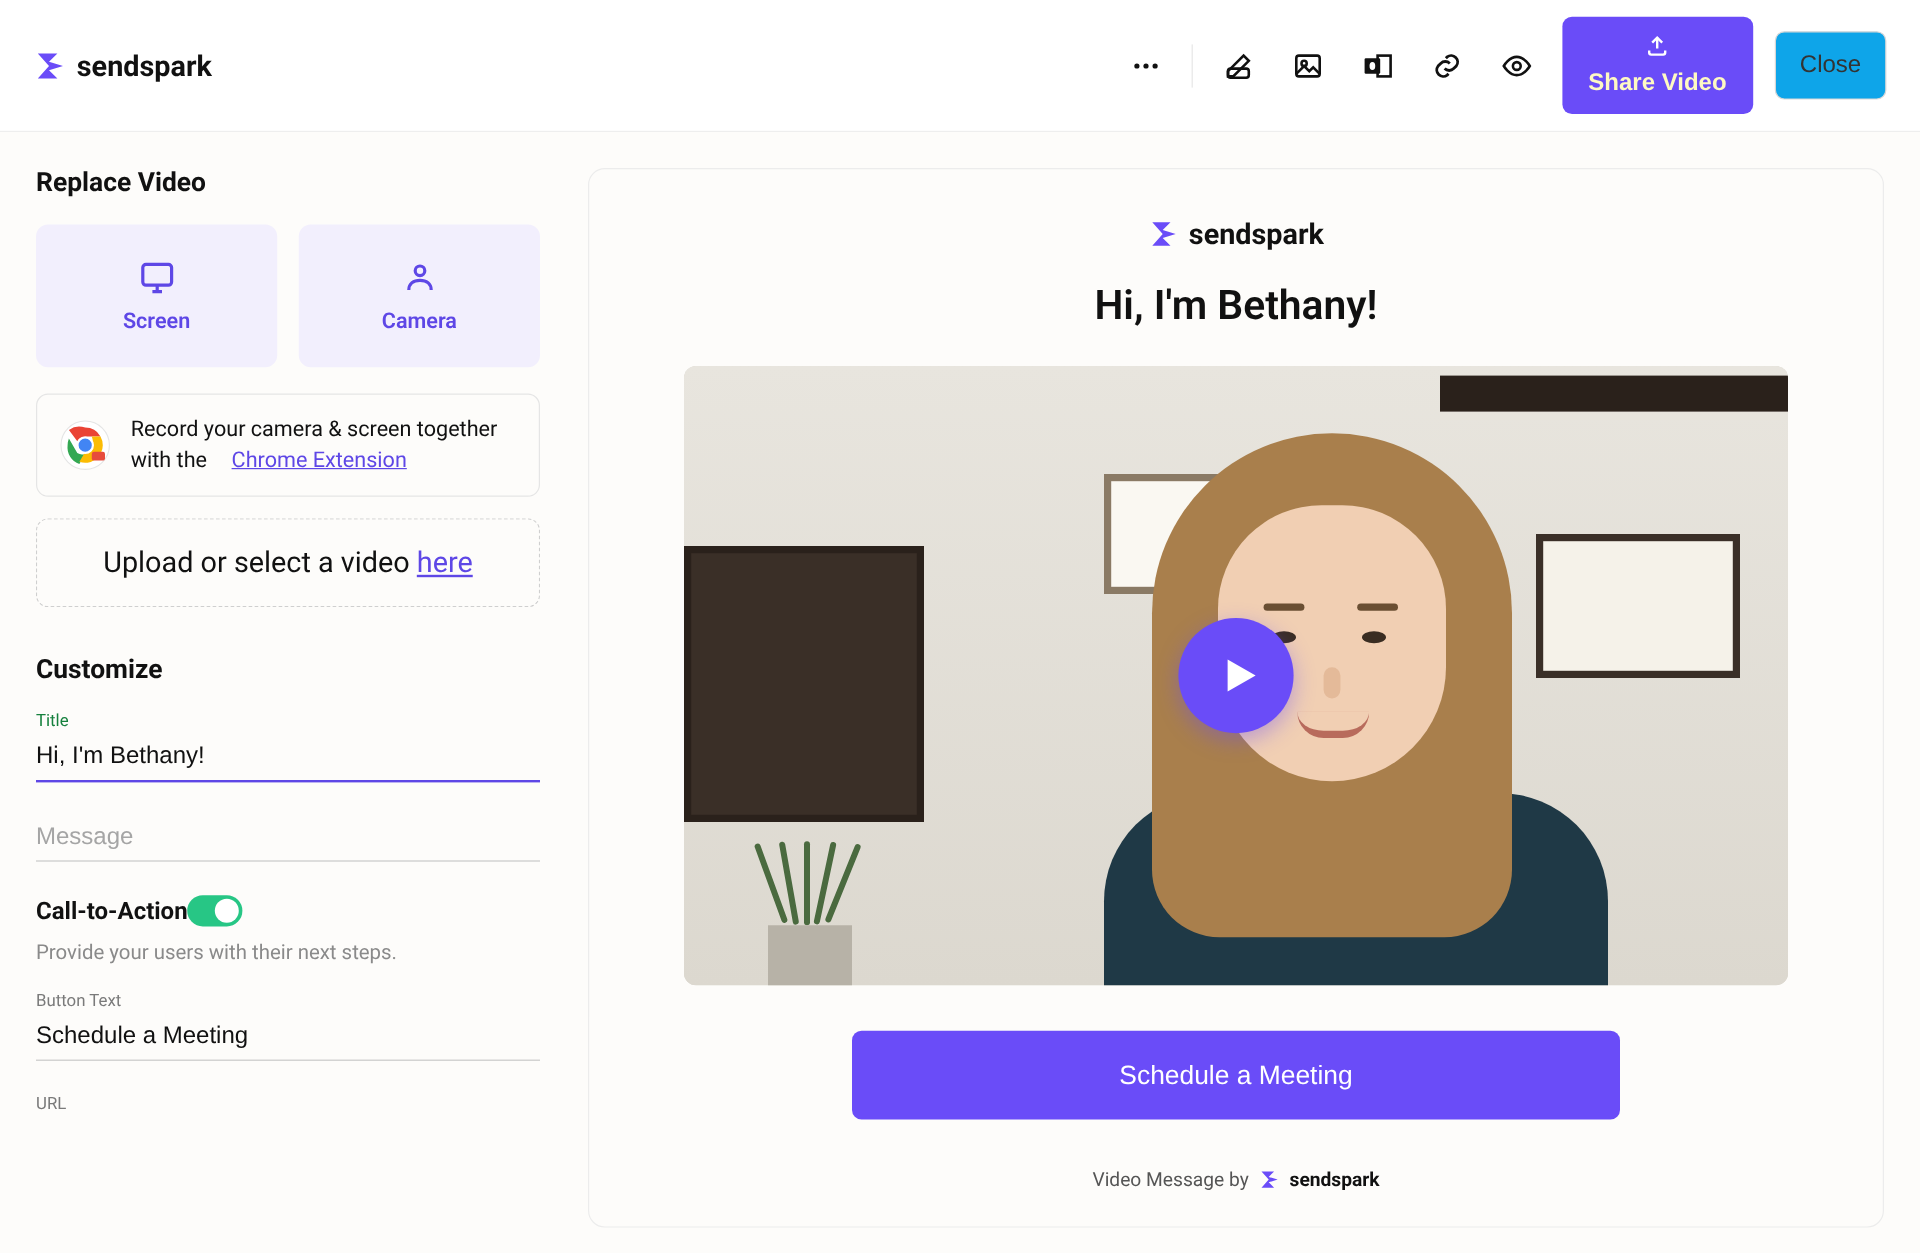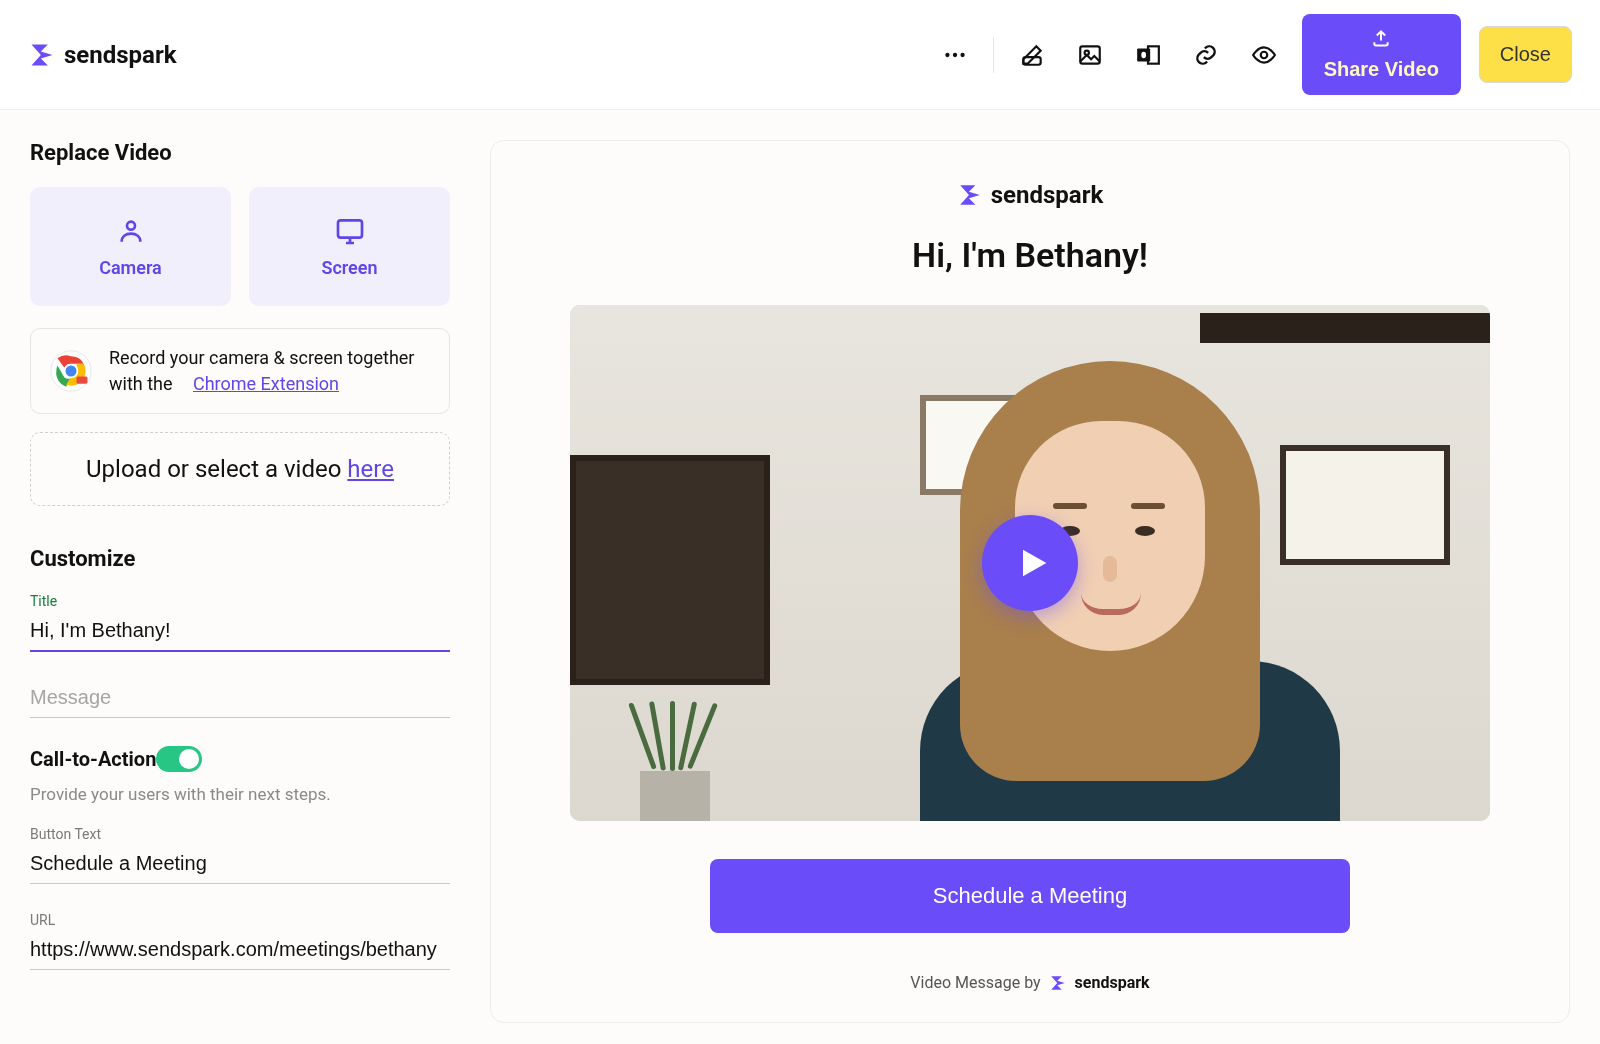--- a/index.html
+++ b/index.html
@@ -37,21 +37,21 @@
     display: flex; align-items: center; gap: 10px;
     background: #6a4cf8; color: #fef9c3;
     border: none; border-radius: 8px;
     padding: 14px 22px;
     font-size: 20px; font-weight: 600;
     cursor: pointer;
     flex-direction: column;
   }
   .share-btn svg { width: 20px; height: 20px; }
   .close-btn {
-    background: #fde047; color: #333;
+    background: #0ea5e9; color: #333;
     border: 1px solid #d7d7d7; border-radius: 8px;
     padding: 16px 20px;
     font-size: 20px; font-weight: 500;
     cursor: pointer;
   }
 
   
   .main { display: flex; padding: 30px; gap: 40px; }
   .sidebar { width: 420px; flex-shrink: 0; }
   .preview-pane {
@@ -232,31 +232,31 @@
 </div>
 
 <div class="main">
 
   <div class="sidebar">
     <div class="section-title">Replace Video</div>
 
     <div class="record-cards">
       <div class="record-card">
         <svg viewBox="0 0 24 24" fill="none" stroke="#5e47e6" stroke-width="2">
+            <rect x="3" y="4" width="18" height="13" rx="2"></rect>
+            <path d="M9 21h6M12 17v4"></path>
+          </svg>
+        <span class="record-card-label">Screen</span>
+      </div>
+      <div class="record-card">
+        <svg viewBox="0 0 24 24" fill="none" stroke="#5e47e6" stroke-width="2">
             <circle cx="12" cy="8" r="3"></circle>
             <path d="M5 20c0-4 3-6 7-6s7 2 7 6"></path>
           </svg>
         <span class="record-card-label">Camera</span>
-      </div>
-      <div class="record-card">
-        <svg viewBox="0 0 24 24" fill="none" stroke="#5e47e6" stroke-width="2">
-            <rect x="3" y="4" width="18" height="13" rx="2"></rect>
-            <path d="M9 21h6M12 17v4"></path>
-          </svg>
-        <span class="record-card-label">Screen</span>
       </div>
     </div>
 
     <div class="ext-card">
       <svg class="chrome-icon" viewBox="0 0 48 48">
         <circle cx="24" cy="24" r="22" fill="#fff" stroke="#e5e5e5"></circle>
         <path fill="#ea4335" d="M24 8a16 16 0 0 1 13.9 8H24a8 8 0 0 0-7.2 4.5L9.2 10.1A16 16 0 0 1 24 8z"></path>
         <path fill="#34a853" d="M8 24a16 16 0 0 1 1.2-6l7.6 13.2A8 8 0 0 0 24 32l-5.3 9.1A16 16 0 0 1 8 24z"></path>
         <path fill="#fbbc05" d="M40 24a16 16 0 0 1-21.3 15.1L26 26.8A8 8 0 0 0 30 16h7.9A16 16 0 0 1 40 24z"></path>
         <circle cx="24" cy="24" r="7" fill="#4285f4"></circle>
@@ -289,21 +289,20 @@
     </div>
     <div class="cta-hint">Provide your users with their next steps.</div>
 
     <div class="field">
       <label class="field-label">Button Text</label>
       <input class="text-input" value="Schedule a Meeting" style="">
     </div>
 
     <div class="field">
       <label class="field-label">URL</label>
-      <input class="text-input" value="https://www.sendspark.com/meetings/bethany" style="">
     </div>
   </div>
 
   <div class="preview-pane">
     <div class="preview-logo">
       <svg viewBox="0 0 24 24">
           <path fill="#6a4cf8" d="M3 3h14l-6 6 10 3-10 3 6 6H3l8-9z"></path>
         </svg>
       <span class="preview-logo-text">sendspark</span>
     </div>

